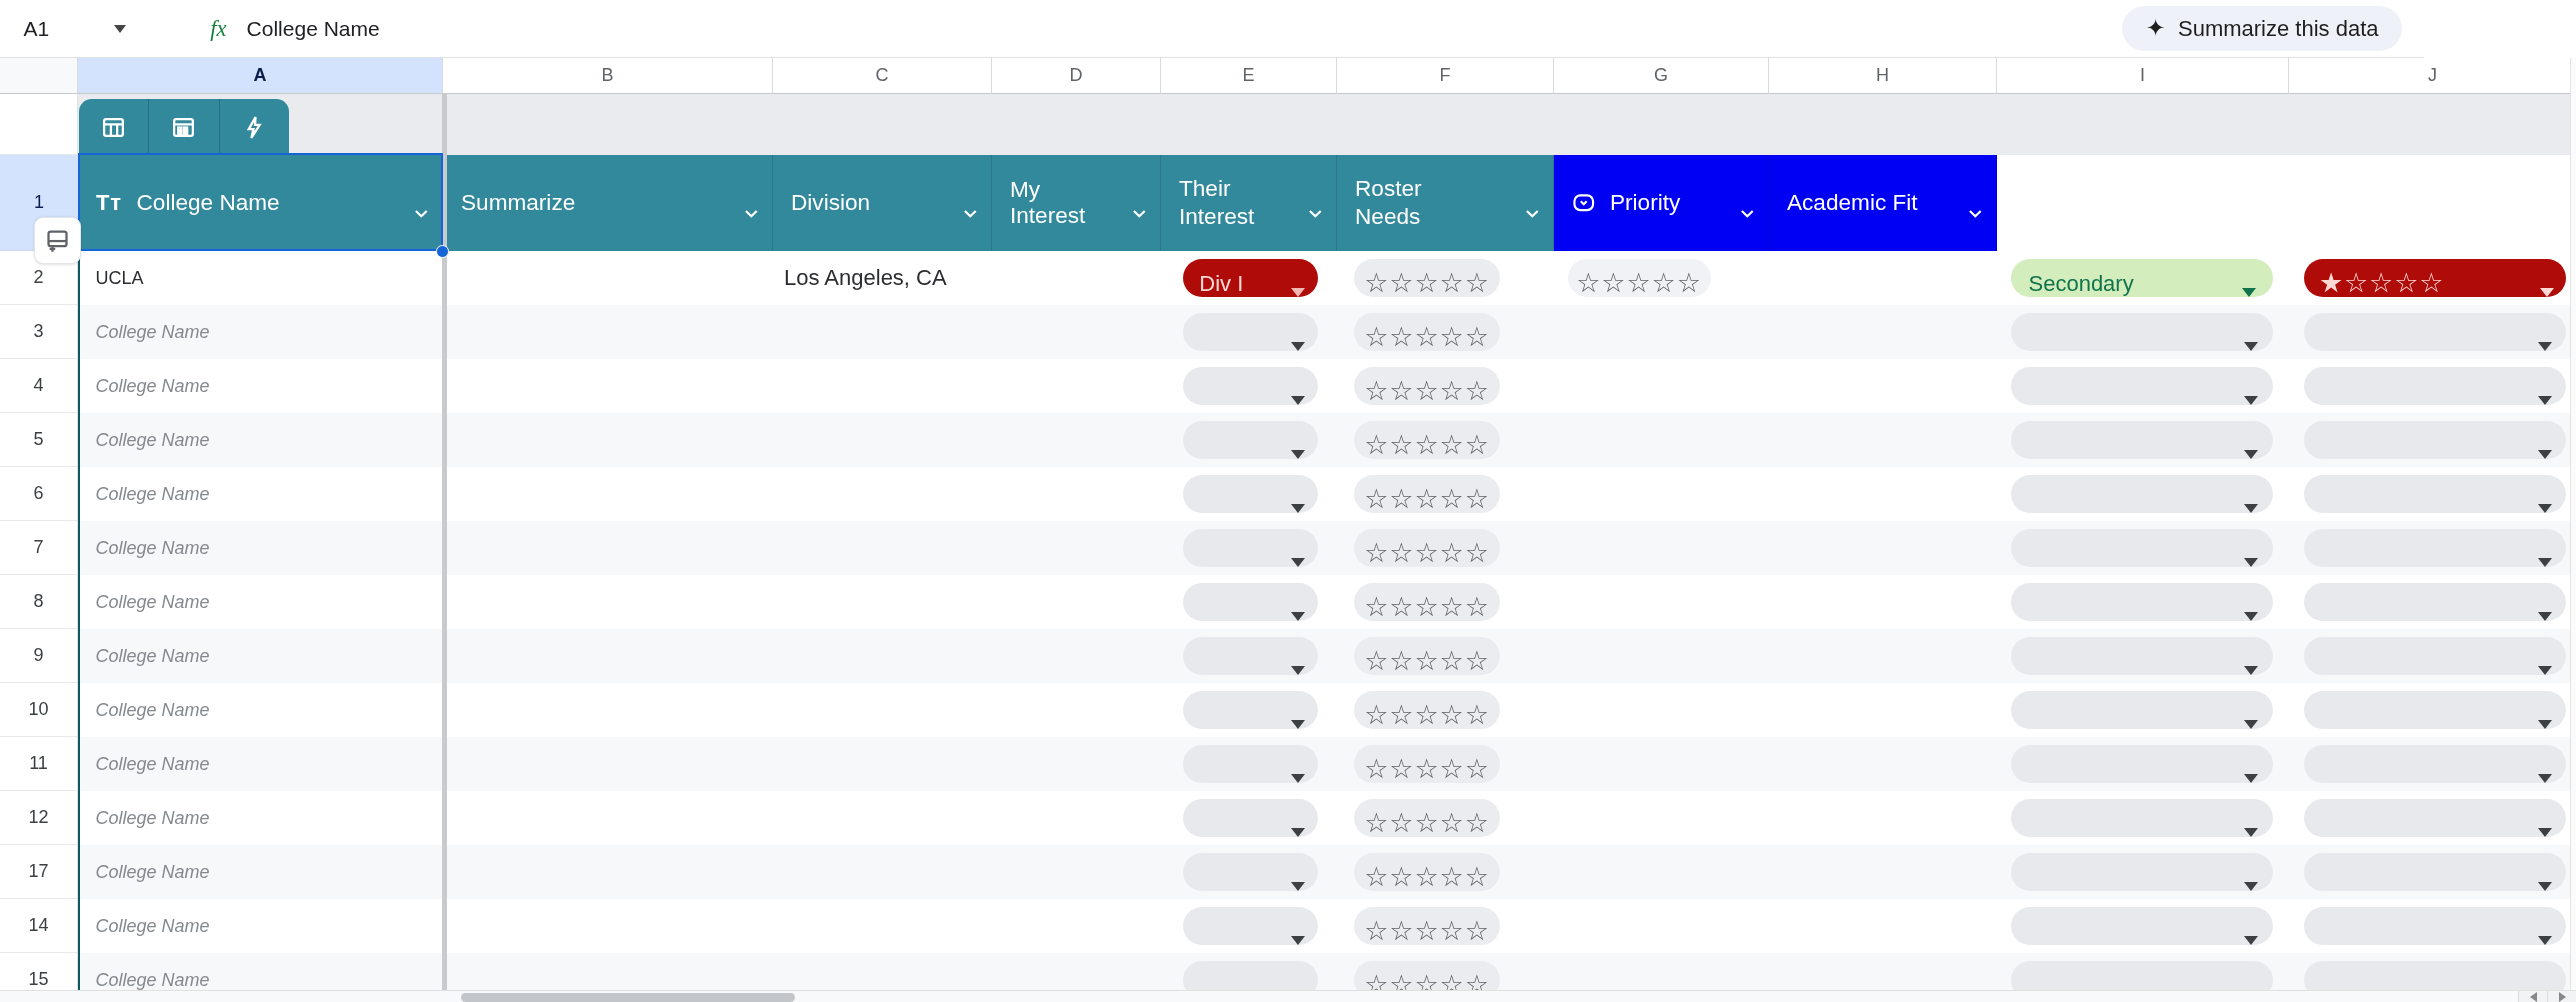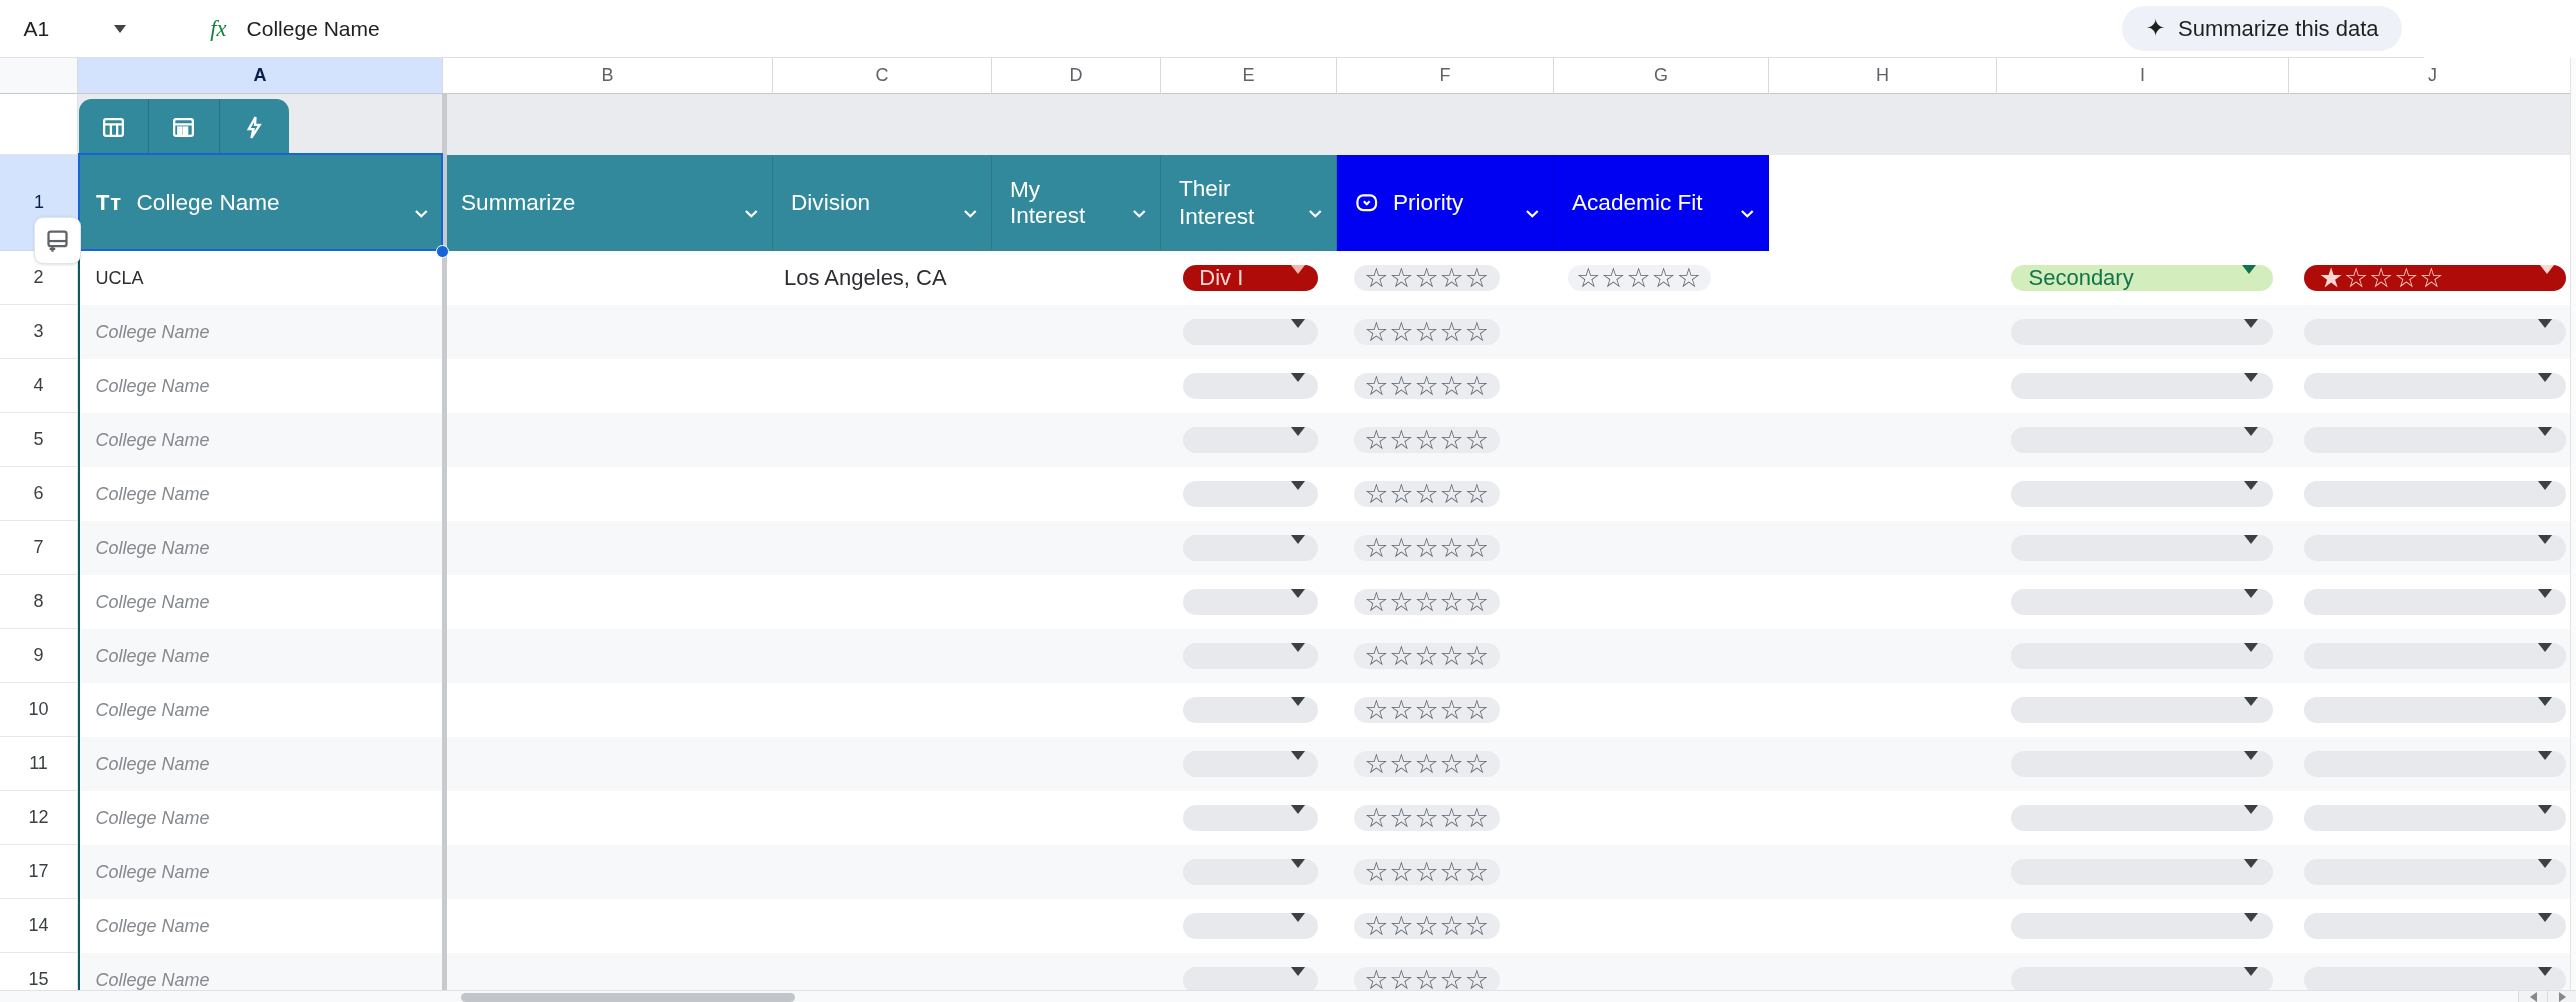--- a/index.html
+++ b/index.html
@@ -76,21 +76,21 @@
   .row:nth-child(even) .cell { background:#f7f8fa; }
   .row:nth-child(even) .gutter { background:#fff; }
   .cell { background:#fff; display:flex; align-items:center; position:relative; cursor:cell; }
   .gutter { background:#fff; border-right:0.9px solid #e0e2e4; border-bottom:0.9px solid #e6e8ea;
     display:flex; align-items:center; justify-content:center; font-size:18px; color:#3c4043; cursor:pointer; }
   .c-a { border-left:2.7px solid #0d5865; padding-left:15.4px; font-size:18px; color:#2b2d30; }
   .c-a .placeholder { font-style:italic; color:#84898e; }
   .c-c { padding-left:11px; font-size:22px; color:#2b2d30; }
 
   
-  .pill { height:26px; border-radius:19px; display:flex; align-items:flex-start; position:relative; cursor:pointer; }
+  .pill { height:38px; border-radius:19px; display:flex; align-items:flex-end; position:relative; cursor:pointer; }
   .tri { width:0; height:0; border-left:7.2px solid transparent; border-right:7.2px solid transparent;
     border-top:9px solid #3c4043; }
   .pill-e { margin-left:22px; width:135px; background:#e7e9ed; justify-content:flex-end; padding-right:12.6px; }
   .chip-red { margin-left:22px; width:135px; background:#ae0b09; justify-content:space-between; padding:0 12.6px 0 16.3px; }
   .chip-red .txt { color:#ffd9d6; font-size:22px; }
   .chip-red .tri { border-top-color:#f3b6b2; }
   .starpill { margin-left:17px; width:146px; background:#eaecf0; justify-content:center; }
   .starpill.lighter { margin-left:13.5px; width:143px; background:#f1f2f6; }
   .stars { font-size:27px; color:#5f6368; letter-spacing:0.9px; line-height:1; }
   .pill-i { margin-left:13.5px; width:262px; background:#e7e9ed; justify-content:flex-end; padding-right:14.5px; }
@@ -203,20 +203,26 @@
       <span class="hchev"><svg width="12.6" height="8.1" viewBox="0 0 14 9">
             <polyline points="1,1 7,7 13,1"></polyline>
           </svg></span>
     </div>
     <div class="hcell">
       <span class="wrap2">Their Interest</span>
       <span class="hchev"><svg width="12.6" height="8.1" viewBox="0 0 14 9">
             <polyline points="1,1 7,7 13,1"></polyline>
           </svg></span>
     </div>
+    <div class="hcell">
+      <span class="wrap2">Roster Needs</span>
+      <span class="hchev"><svg width="12.6" height="8.1" viewBox="0 0 14 9">
+            <polyline points="1,1 7,7 13,1"></polyline>
+          </svg></span>
+    </div>
     <div class="hcell blue">
       <span class="dd-type-icon">
           <svg width="23.5" height="23.5" viewBox="0 0 24 24">
             <rect x="2.5" y="4.5" width="19" height="15" rx="6"></rect>
             <polyline points="9,10.5 12,13.5 15,10.5"></polyline>
           </svg>
         </span>
       <span>Priority</span>
       <span class="hchev"><svg width="12.6" height="8.1" viewBox="0 0 14 9">
             <polyline points="1,1 7,7 13,1"></polyline>

